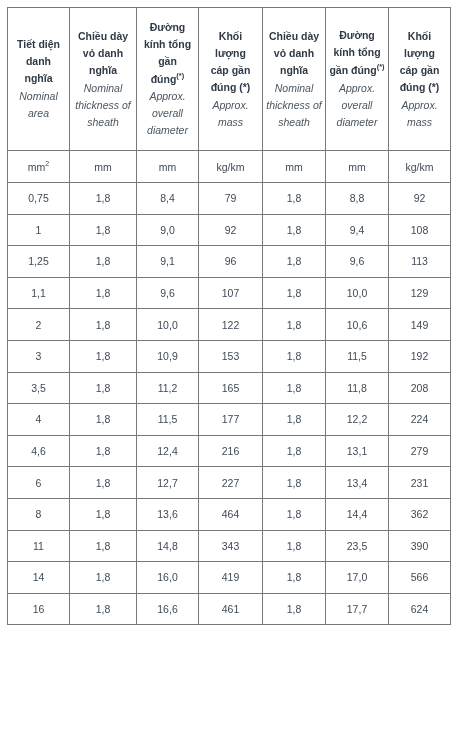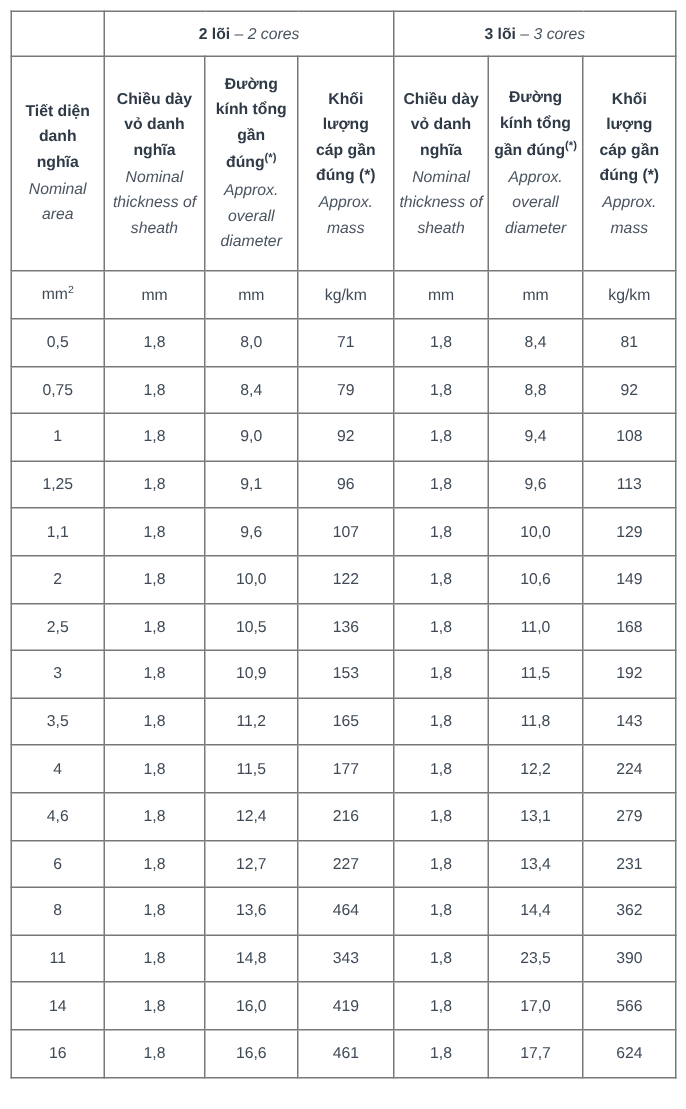--- a/index.html
+++ b/index.html
@@ -90,31 +90,20 @@
   <colgroup>
     <col class="c-area">
       <col class="c-sheath">
       <col class="c-diam">
       <col class="c-mass">
     <col class="c-sheath3">
       <col class="c-diam3">
       <col class="c-mass3">
   </colgroup>
   <thead>
-    <tr class="group-row">
-      <td class="corner"></td>
-      <td colspan="3">
-        <span class="group-strong">2 lõi</span>
-        <span class="group-en">– 2 cores</span>
-      </td>
-      <td colspan="3">
-        <span class="group-strong">3 lõi</span>
-        <span class="group-en">– 3 cores</span>
-      </td>
-    </tr>
     <tr class="head-row">
       <th>
         <div class="head-cell">
           <span class="head-vi">Tiết diện</span>
           <span class="head-vi">danh nghĩa</span>
           <div class="head-en-block">
             <div class="head-en">Nominal</div>
             <div class="head-en">area</div>
           </div>
         </div>
@@ -195,29 +184,20 @@
       <td>mm</td>
       <td>mm</td>
       <td>kg/km</td>
       <td>mm</td>
       <td>mm</td>
       <td>kg/km</td>
     </tr>
   </thead>
   <tbody id="table-body">
       <tr class="data-row">
-        <td>0,5</td>
-        <td>1,8</td>
-        <td>8,0</td>
-        <td>71</td>
-        <td>1,8</td>
-        <td>8,4</td>
-        <td>81</td>
-      </tr>
-      <tr class="data-row">
         <td>0,75</td>
         <td>1,8</td>
         <td>8,4</td>
         <td>79</td>
         <td>1,8</td>
         <td>8,8</td>
         <td>92</td>
       </tr>
       <tr class="data-row">
         <td>1</td>
@@ -249,45 +229,36 @@
       <tr class="data-row">
         <td>2</td>
         <td>1,8</td>
         <td>10,0</td>
         <td>122</td>
         <td>1,8</td>
         <td>10,6</td>
         <td>149</td>
       </tr>
       <tr class="data-row">
-        <td>2,5</td>
-        <td>1,8</td>
-        <td>10,5</td>
-        <td>136</td>
-        <td>1,8</td>
-        <td>11,0</td>
-        <td>168</td>
-      </tr>
-      <tr class="data-row">
         <td>3</td>
         <td>1,8</td>
         <td>10,9</td>
         <td>153</td>
         <td>1,8</td>
         <td>11,5</td>
         <td>192</td>
       </tr>
       <tr class="data-row">
         <td>3,5</td>
         <td>1,8</td>
         <td>11,2</td>
         <td>165</td>
         <td>1,8</td>
         <td>11,8</td>
-        <td>143</td>
+        <td>208</td>
       </tr>
       <tr class="data-row">
         <td>4</td>
         <td>1,8</td>
         <td>11,5</td>
         <td>177</td>
         <td>1,8</td>
         <td>12,2</td>
         <td>224</td>
       </tr>

